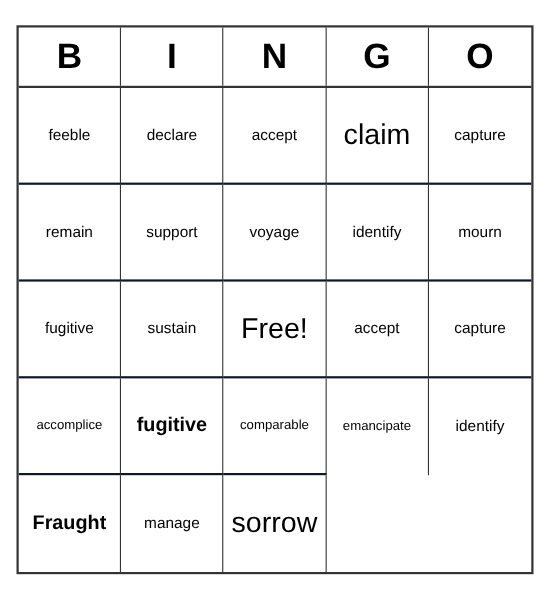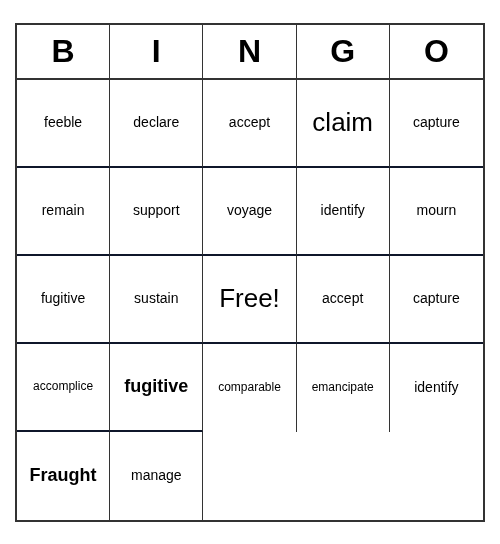--- a/index.html
+++ b/index.html
@@ -110,14 +110,15 @@
       <div class="bingo-cell size-large">Free!</div>
       <div class="bingo-cell">accept</div>
       <div class="bingo-cell">capture</div>
       <div class="bingo-cell size-small">accomplice</div>
       <div class="bingo-cell size-medium">fugitive</div>
       <div class="bingo-cell size-small">comparable</div>
       <div class="bingo-cell size-small">emancipate</div>
       <div class="bingo-cell">identify</div>
       <div class="bingo-cell size-medium">Fraught</div>
       <div class="bingo-cell">manage</div>
+      <div class="bingo-cell size-large">sorrow</div>
     </div>
 </div>
 
 </body></html>

